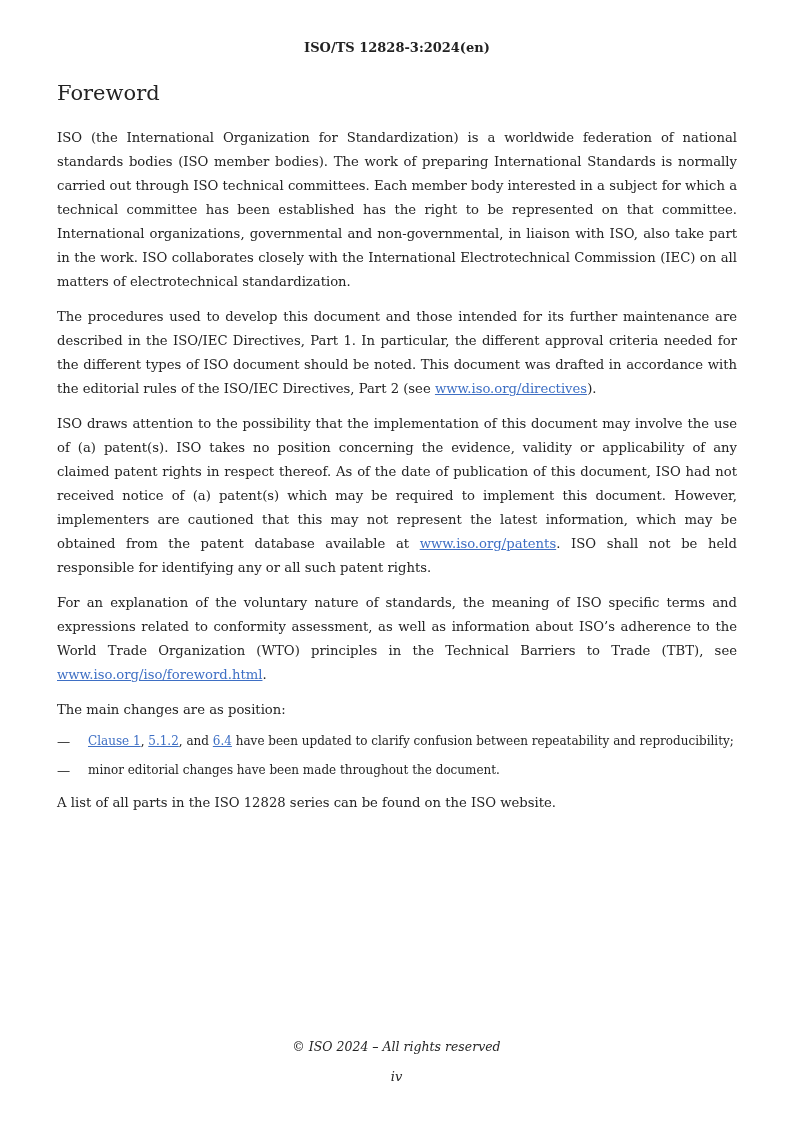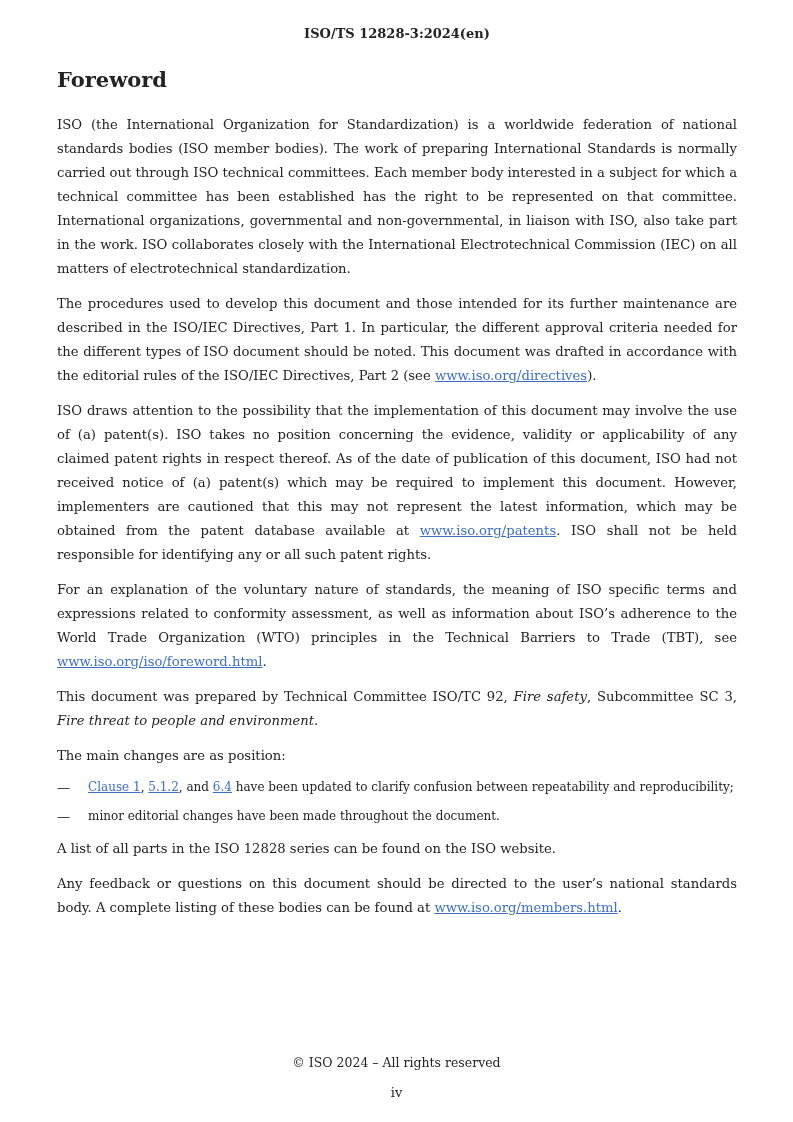--- a/index.html
+++ b/index.html
@@ -4,63 +4,61 @@
 <style>
   :root { --link:#3e6fc4; --text:#232323; }
   * { margin:0; padding:0; box-sizing:border-box; }
   body { background:#888; font-family:"DejaVu Serif", serif; }
   .page {
     width:793px; height:1122px; margin:0 auto; background:#ffffff;
     position:relative; color:var(--text);
   }
   .content { padding:0 56px 0 57px; }
   .doc-ref {
-    padding-top:26px; text-align:center; font-weight:bold; font-size:13px;
+    padding-top:40px; text-align:center; font-weight:bold; font-size:13px;
   }
   .fw-title {
-    margin-top:26px; margin-bottom:21px; font-size:21px; font-weight:bold;
+    margin-top:26px; margin-bottom:21px; font-size:21px; font-weight:normal;
   }
   .para {
     font-size:13.2px; line-height:24px; text-align:justify; margin-bottom:11px;
     text-justify:inter-word;
   }
   .li { display:flex; margin-bottom:12px; }
   .dash { flex:0 0 31px; font-size:13.2px; line-height:17px; }
   .li-body { flex:1 1 auto; font-size:12px; line-height:17px; text-align:justify; }
   .lnk { color:var(--link); cursor:pointer; }
   .it { font-style:italic; }
   .footer {
-    position:absolute; left:0; bottom:22px; width:100%; text-align:center;
+    position:absolute; left:0; bottom:38px; width:100%; text-align:center;font-style:italic;
   }
   .copyright { font-size:12.5px; }
   .page-num { font-size:13px; margin-top:15px; }
 </style>
 </head>
 <body>
 
 <div class="page">
   <div class="content">
     <div class="doc-ref">ISO/TS 12828-3:2024(en)</div>
     <h1 class="fw-title">Foreword</h1>
     <div>
         <div class="para"><span class="">ISO (the International Organization for Standardization) is a worldwide federation of national standards bodies (ISO member bodies). The work of preparing International Standards is normally carried out through ISO technical committees. Each member body interested in a subject for which a technical committee has been established has the right to be represented on that committee. International organizations, governmental and non-governmental, in liaison with ISO, also take part in the work. ISO collaborates closely with the International Electrotechnical Commission (IEC) on all matters of electrotechnical standardization.</span></div>
         <div class="para"><span class="">The procedures used to develop this document and those intended for its further maintenance are described in the ISO/IEC Directives, Part 1. In particular, the different approval criteria needed for the different types of ISO document should be noted. This document was drafted in accordance with the editorial rules of the ISO/IEC Directives, Part 2 (see </span><a href="#" class="lnk">www.iso.org/directives</a><span class="">).</span></div>
         <div class="para"><span class="">ISO draws attention to the possibility that the implementation of this document may involve the use of (a) patent(s). ISO takes no position concerning the evidence, validity or applicability of any claimed patent rights in respect thereof. As of the date of publication of this document, ISO had not received notice of (a) patent(s) which may be required to implement this document. However, implementers are cautioned that this may not represent the latest information, which may be obtained from the patent database available at </span><a href="#" class="lnk">www.iso.org/patents</a><span class="">. ISO shall not be held responsible for identifying any or all such patent rights.</span></div>
         <div class="para"><span class="">For an explanation of the voluntary nature of standards, the meaning of ISO specific terms and expressions related to conformity assessment, as well as information about ISO’s adherence to the World Trade Organization (WTO) principles in the Technical Barriers to Trade (TBT), see </span><a href="#" class="lnk">www.iso.org/iso/foreword.html</a><span class="">.</span></div>
-        <div class="para"><span class="">This document was prepared by Technical Committee ISO/TC 92, </span><span class="it">Fire safety</span><span class="">, Subcommittee SC 3, </span><span class="it">Fire threat to people and environment</span><span class="">.</span></div>
         <div class="para"><span class="">The main changes are as position:</span></div>
         <div class="li">
           <span class="dash">—</span>
           <span class="li-body"><a href="#" class="lnk">Clause 1</a><span class="">, </span><a href="#" class="lnk">5.1.2</a><span class="">, and </span><a href="#" class="lnk">6.4</a><span class=""> have been updated to clarify confusion between repeatability and reproducibility;</span></span>
         </div>
         <div class="li">
           <span class="dash">—</span>
           <span class="li-body"><span class="">minor editorial changes have been made throughout the document.</span></span>
         </div>
         <div class="para"><span class="">A list of all parts in the ISO 12828 series can be found on the ISO website.</span></div>
-        <div class="para"><span class="">Any feedback or questions on this document should be directed to the user’s national standards body. A complete listing of these bodies can be found at </span><a href="#" class="lnk">www.iso.org/members.html</a><span class="">.</span></div>
       </div>
   </div>
   <div class="footer">
     <div class="copyright">© ISO 2024 – All rights reserved</div>
     <div class="page-num">iv</div>
   </div>
 </div>
 
 </body></html>

